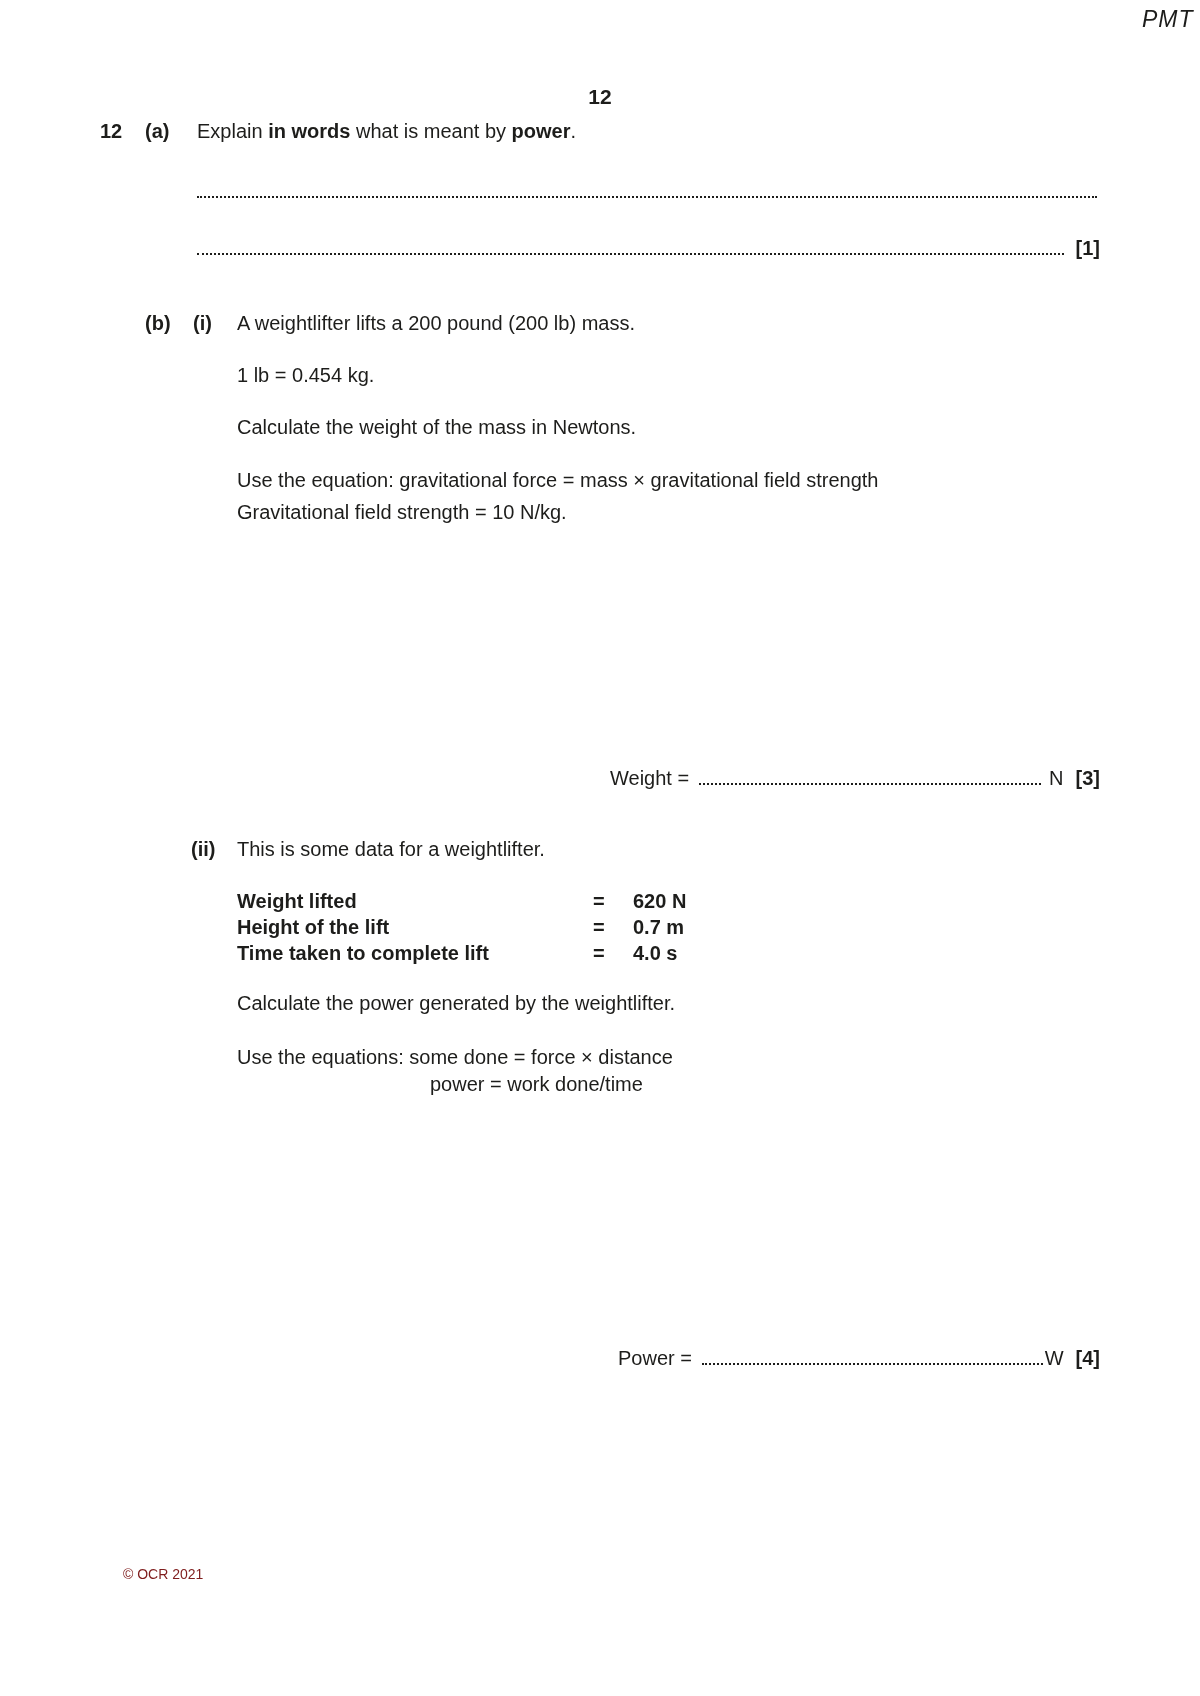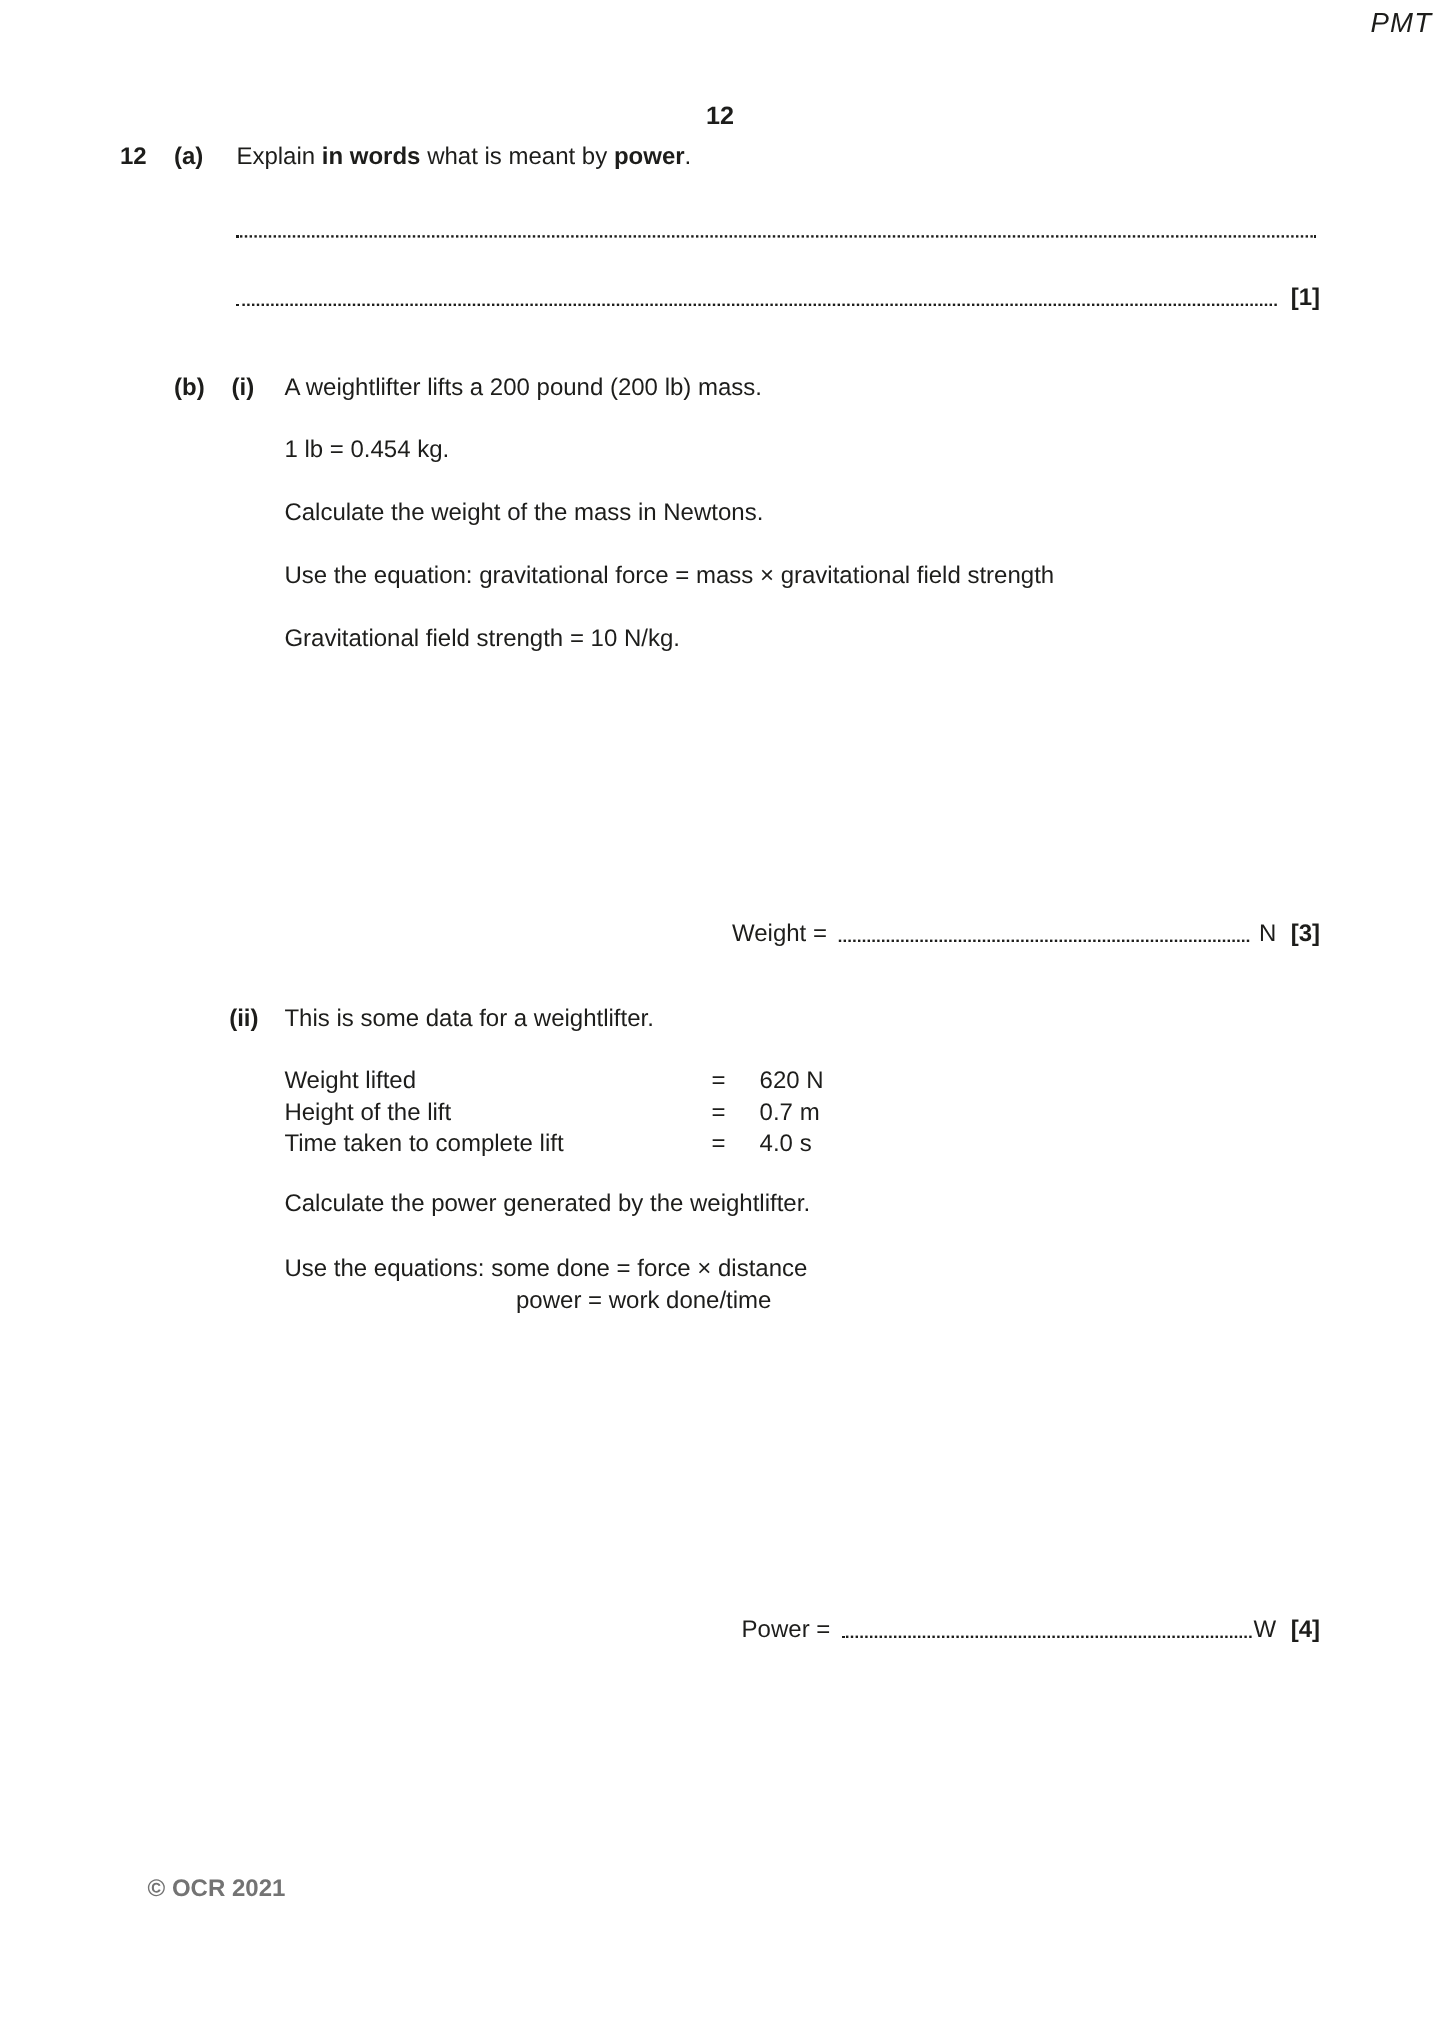--- a/index.html
+++ b/index.html
@@ -18,21 +18,21 @@
   .body-text{left:237px;}
   .a-text{left:197px;}
   .dotline{border-bottom:2.4px dotted #1d1d1b;}
   .answer-line{display:flex;align-items:flex-end;height:26px;}
   .answer-line .fill{flex:1;border-bottom:2.4px dotted #1d1d1b;margin-bottom:6px;}
   .answer-line .lbl{white-space:nowrap;margin-right:10px;}
   .answer-line .unit{white-space:nowrap;margin-left:8px;}
   .answer-line .marks{white-space:nowrap;margin-left:12px;font-weight:bold;}
   .data-table{display:grid;grid-template-columns:356px 40px auto;}
   .data-table span{line-height:26px;}
-  .copyright{font-size:20px;line-height:16px;color:#737373;font-weight:bold;}
+  .copyright{font-size:14px;line-height:16px;color:#7f1d1d;}
 </style>
 </head>
 <body>
 
 <div class="abs watermark" style="top:6px;left:1142px;">PMT</div>
 
 <div class="abs pagenum" style="top:84px;">12</div>
 
 <span class="abs qnum" style="top:118px;">12</span>
 <span class="abs part-label" style="top:118px;">(a)</span>
@@ -43,33 +43,33 @@
   <span class="fill"></span>
   <span class="marks">[1]</span>
 </div>
 
 <span class="abs part-label" style="top:310px;">(b)</span>
 <span class="abs sub-label" style="top:310px;left:193px;">(i)</span>
 <div class="abs body-text" style="top:310px;">A weightlifter lifts a 200 pound (200 lb) mass.</div>
 <div class="abs body-text" style="top:362px;">1 lb = 0.454 kg.</div>
 <div class="abs body-text" style="top:414px;">Calculate the weight of the mass in Newtons.</div>
 <div class="abs body-text" style="top:467px;">Use the equation: gravitational force = mass × gravitational field strength</div>
-<div class="abs body-text" style="top:519px;text-align:center;">Gravitational field strength = 10 N/kg.</div>
+<div class="abs body-text" style="top:499px;text-align:center;">Gravitational field strength = 10 N/kg.</div>
 
 <div class="abs answer-line" style="top:765px;left:610px;width:490px;align-items:flex-end;">
   <span class="lbl">Weight =</span>
   <span class="fill"></span>
   <span class="unit">N</span>
   <span class="marks">[3]</span>
 </div>
 
 <span class="abs sub-label" style="top:836px;left:191px;">(ii)</span>
 <div class="abs body-text" style="top:836px;">This is some data for a weightlifter.</div>
 
-<div class="abs data-table" style="top:888px;left:237px;width:600px;">
+<div class="abs data-table" style="top:888px;left:237px;width:600px;font-weight:bold;">
   <span>Weight lifted</span>
   <span>=</span>
   <span>620 N</span>
   <span>Height of the lift</span>
   <span>=</span>
   <span>0.7 m</span>
   <span>Time taken to complete lift</span>
   <span>=</span>
   <span>4.0 s</span>
 </div>

